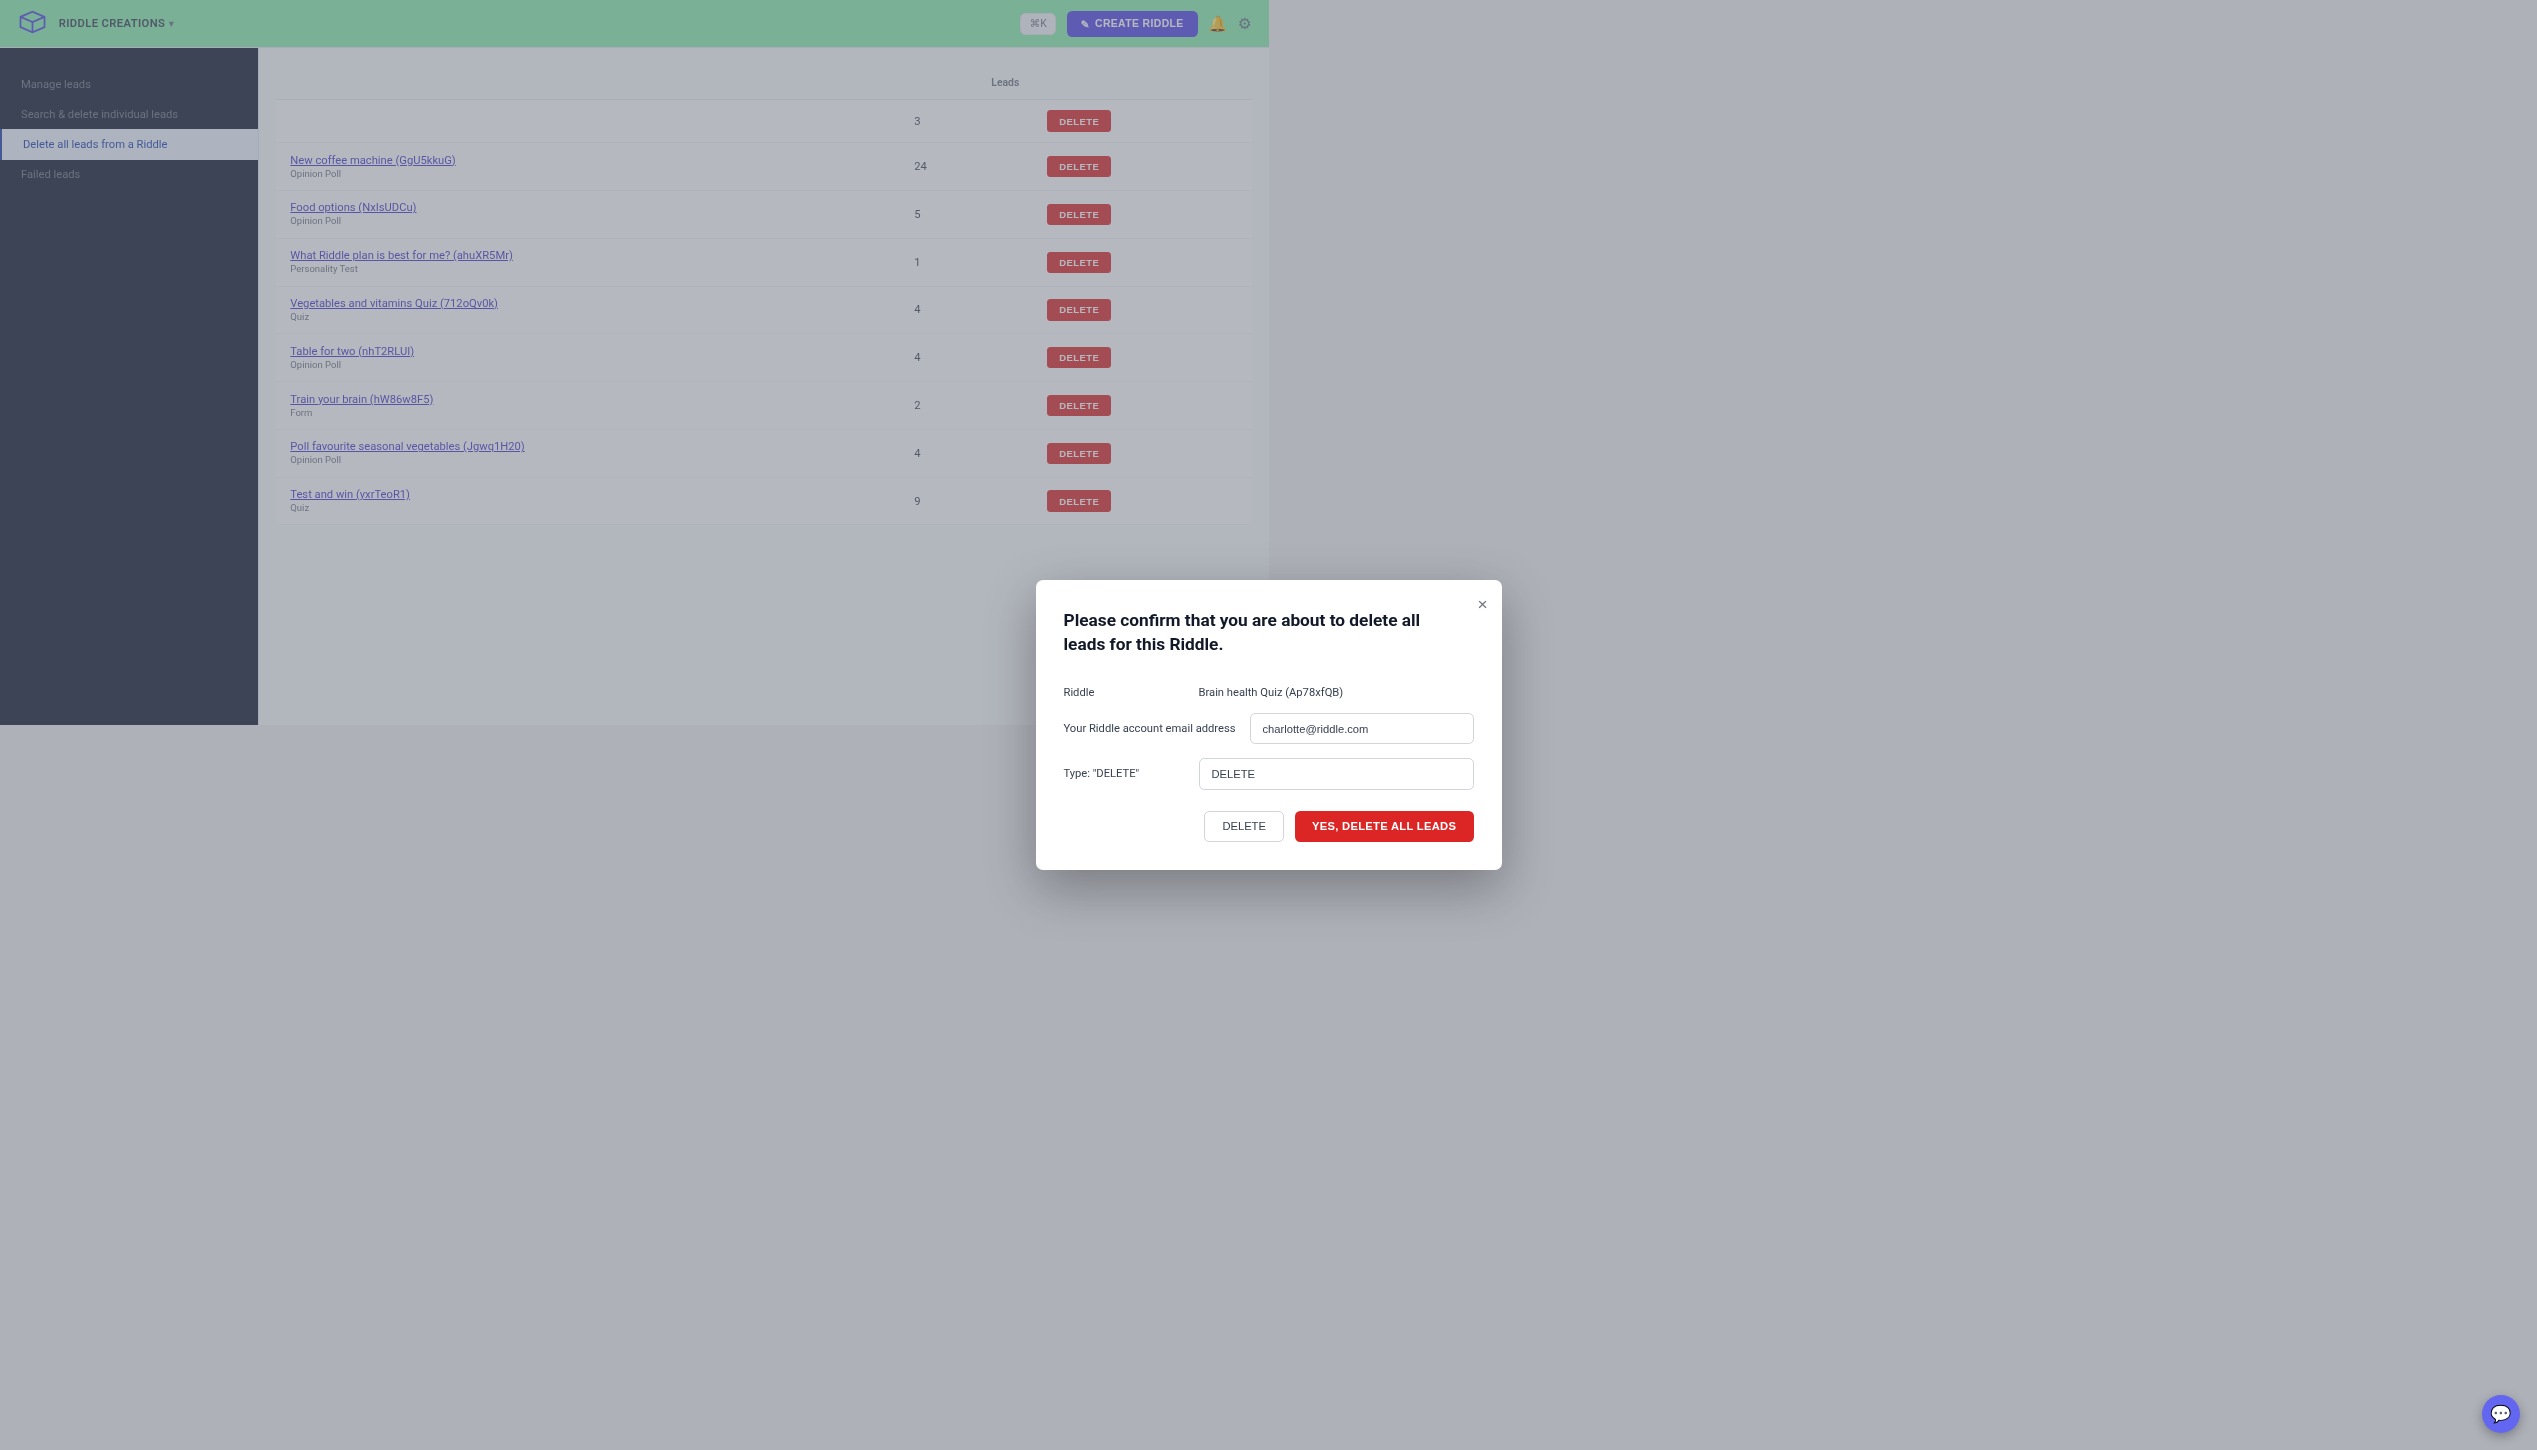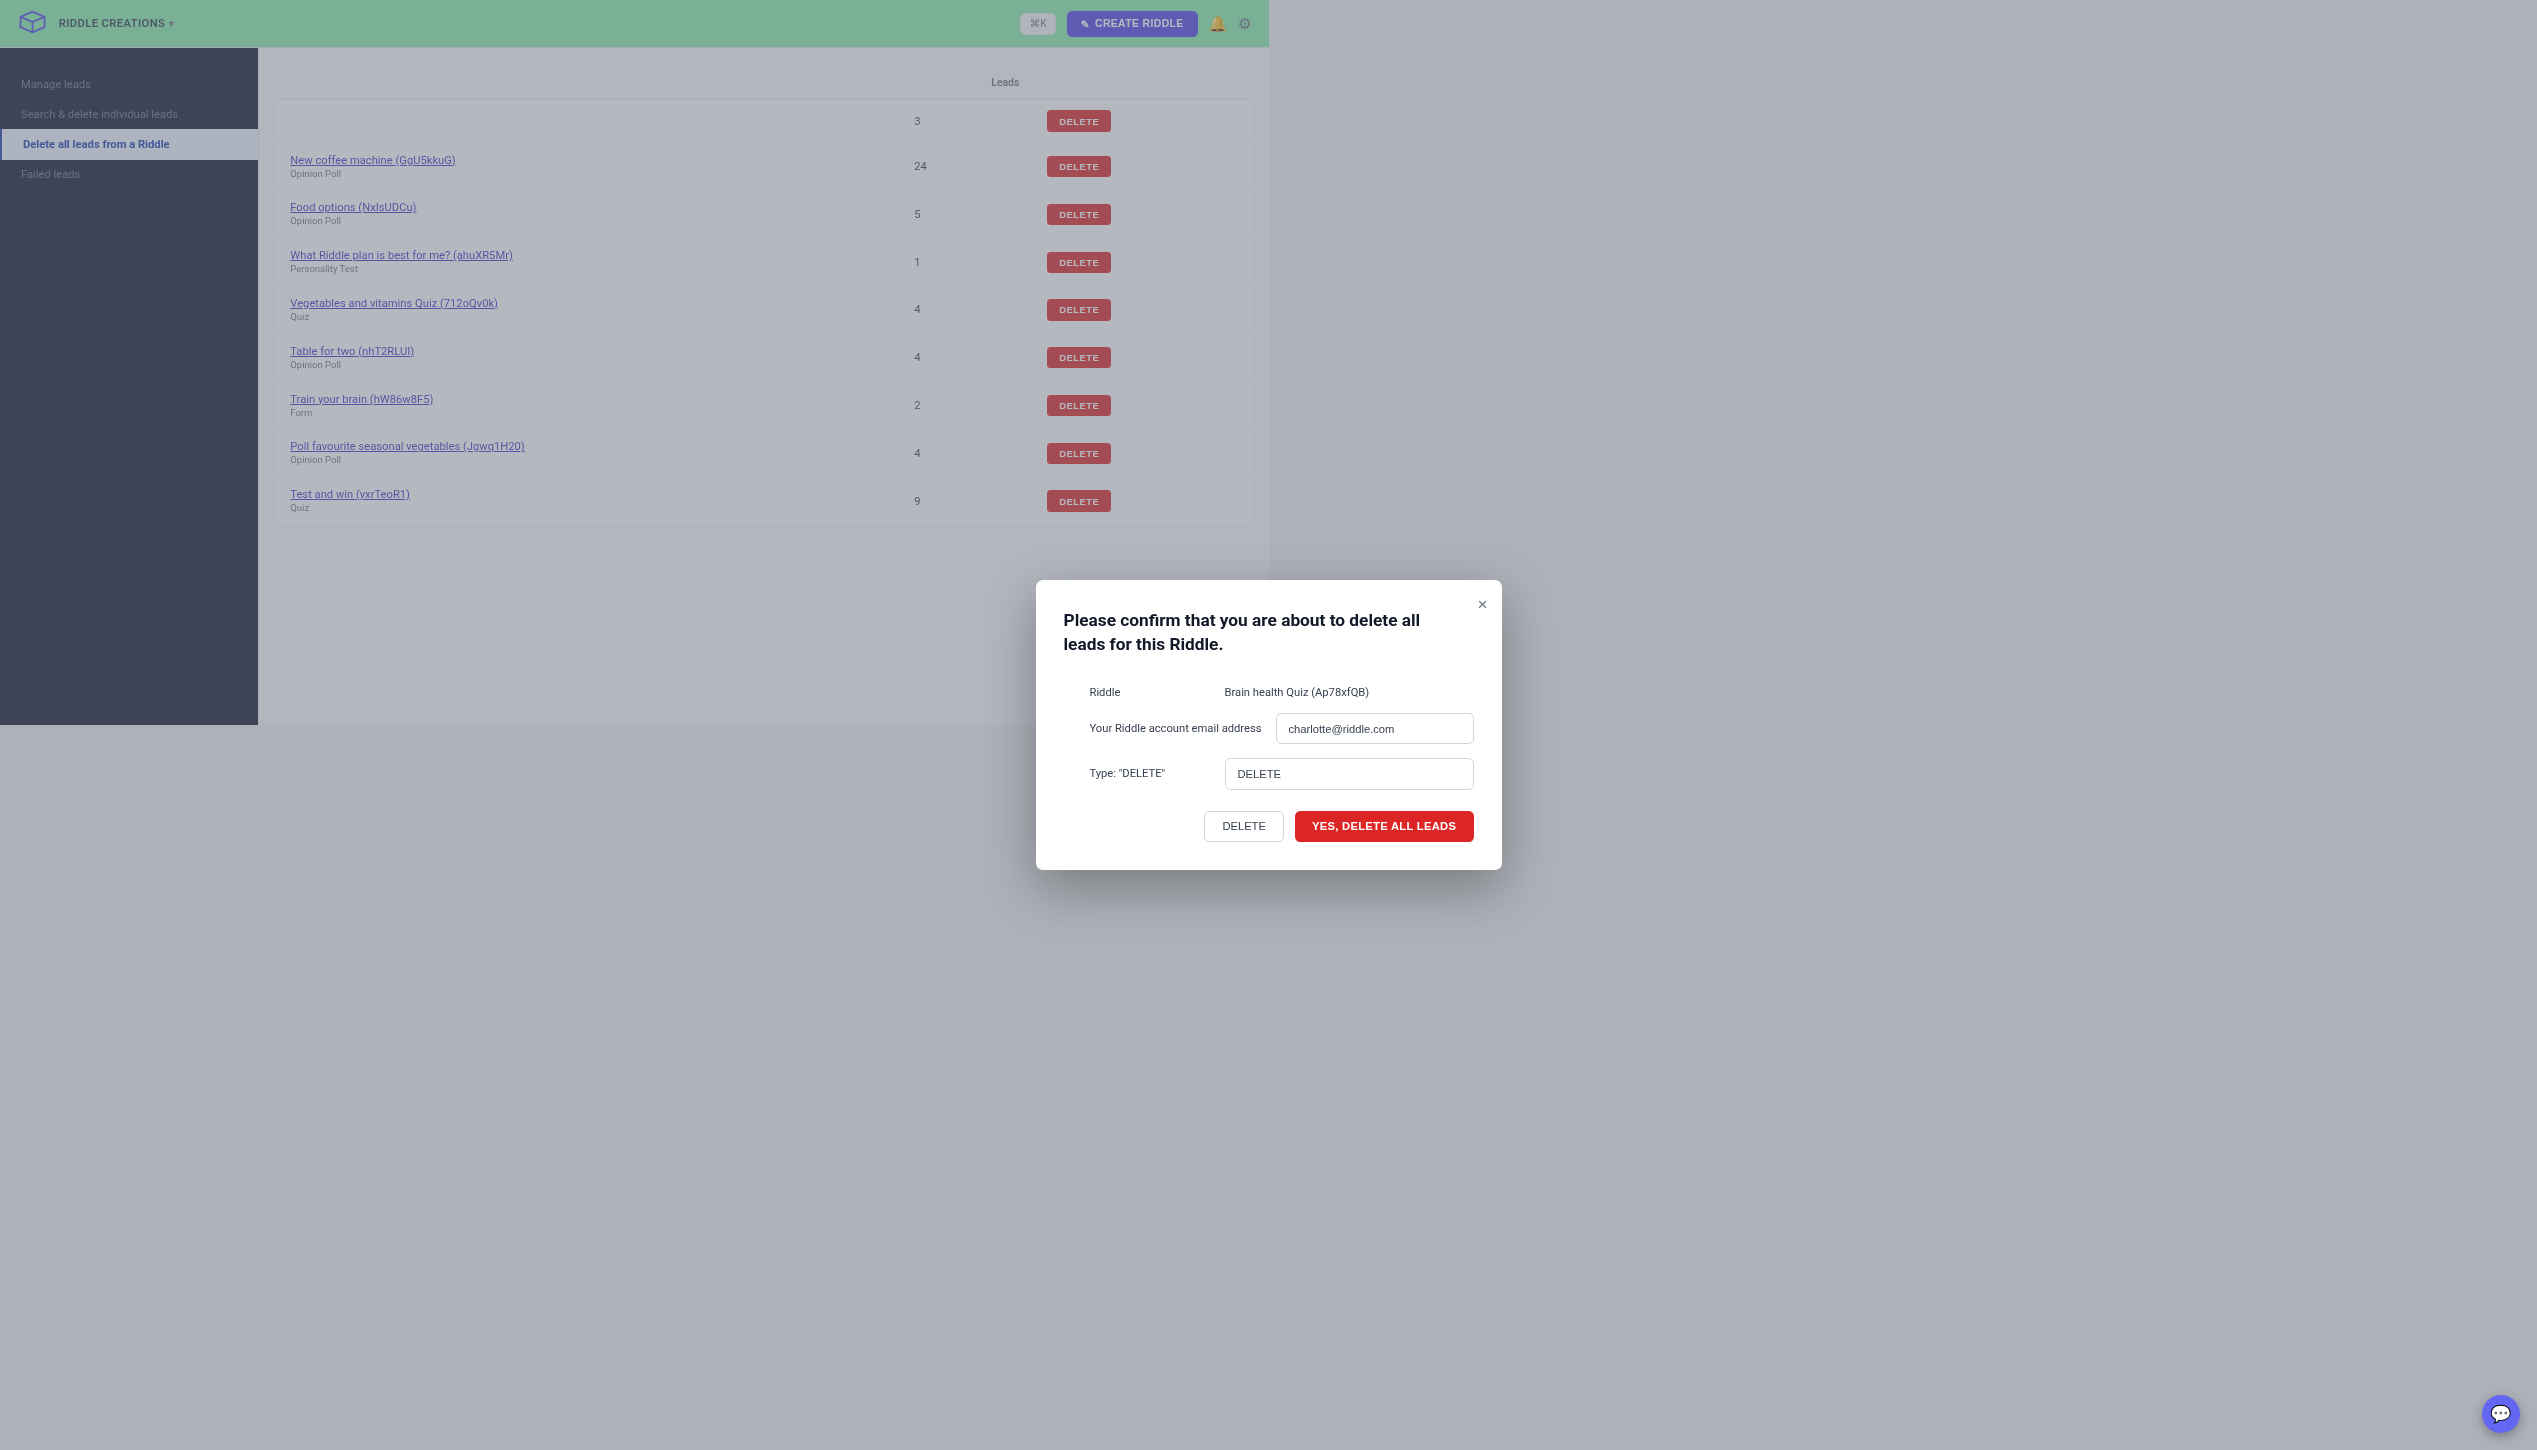--- a/index.html
+++ b/index.html
@@ -91,21 +91,21 @@
       flex-shrink: 0;
     }
     .sidebar-item {
       padding: 8.6px 21px;
       font-size: 11.2px;
       color: #6b7280;
       cursor: pointer;
     }
     .sidebar-item.active {
       color: #1e40af;
-      font-weight: 700;
+      font-weight: 400;
       background: #eff6ff;
       border-left: 2.6px solid #1e40af;
     }
 
     
     .content {
       flex: 1;
       background: #f9fafb;
       overflow-y: auto;
       position: relative;
@@ -191,21 +191,20 @@
       color: #111827;
       line-height: 1.4;
       margin-bottom: 21px;
       padding-right: 21px;
     }
     .modal-field {
       display: flex;
       align-items: flex-start;
       margin-bottom: 14px;
       gap: 14px;
-      margin-left: 26px;
     }
     .modal-field-label {
       font-size: 11.2px;
       color: #374151;
       min-width: 121px;
       padding-top: 8.6px;
     }
     .modal-field-value {
       font-size: 11.2px;
       color: #374151;

